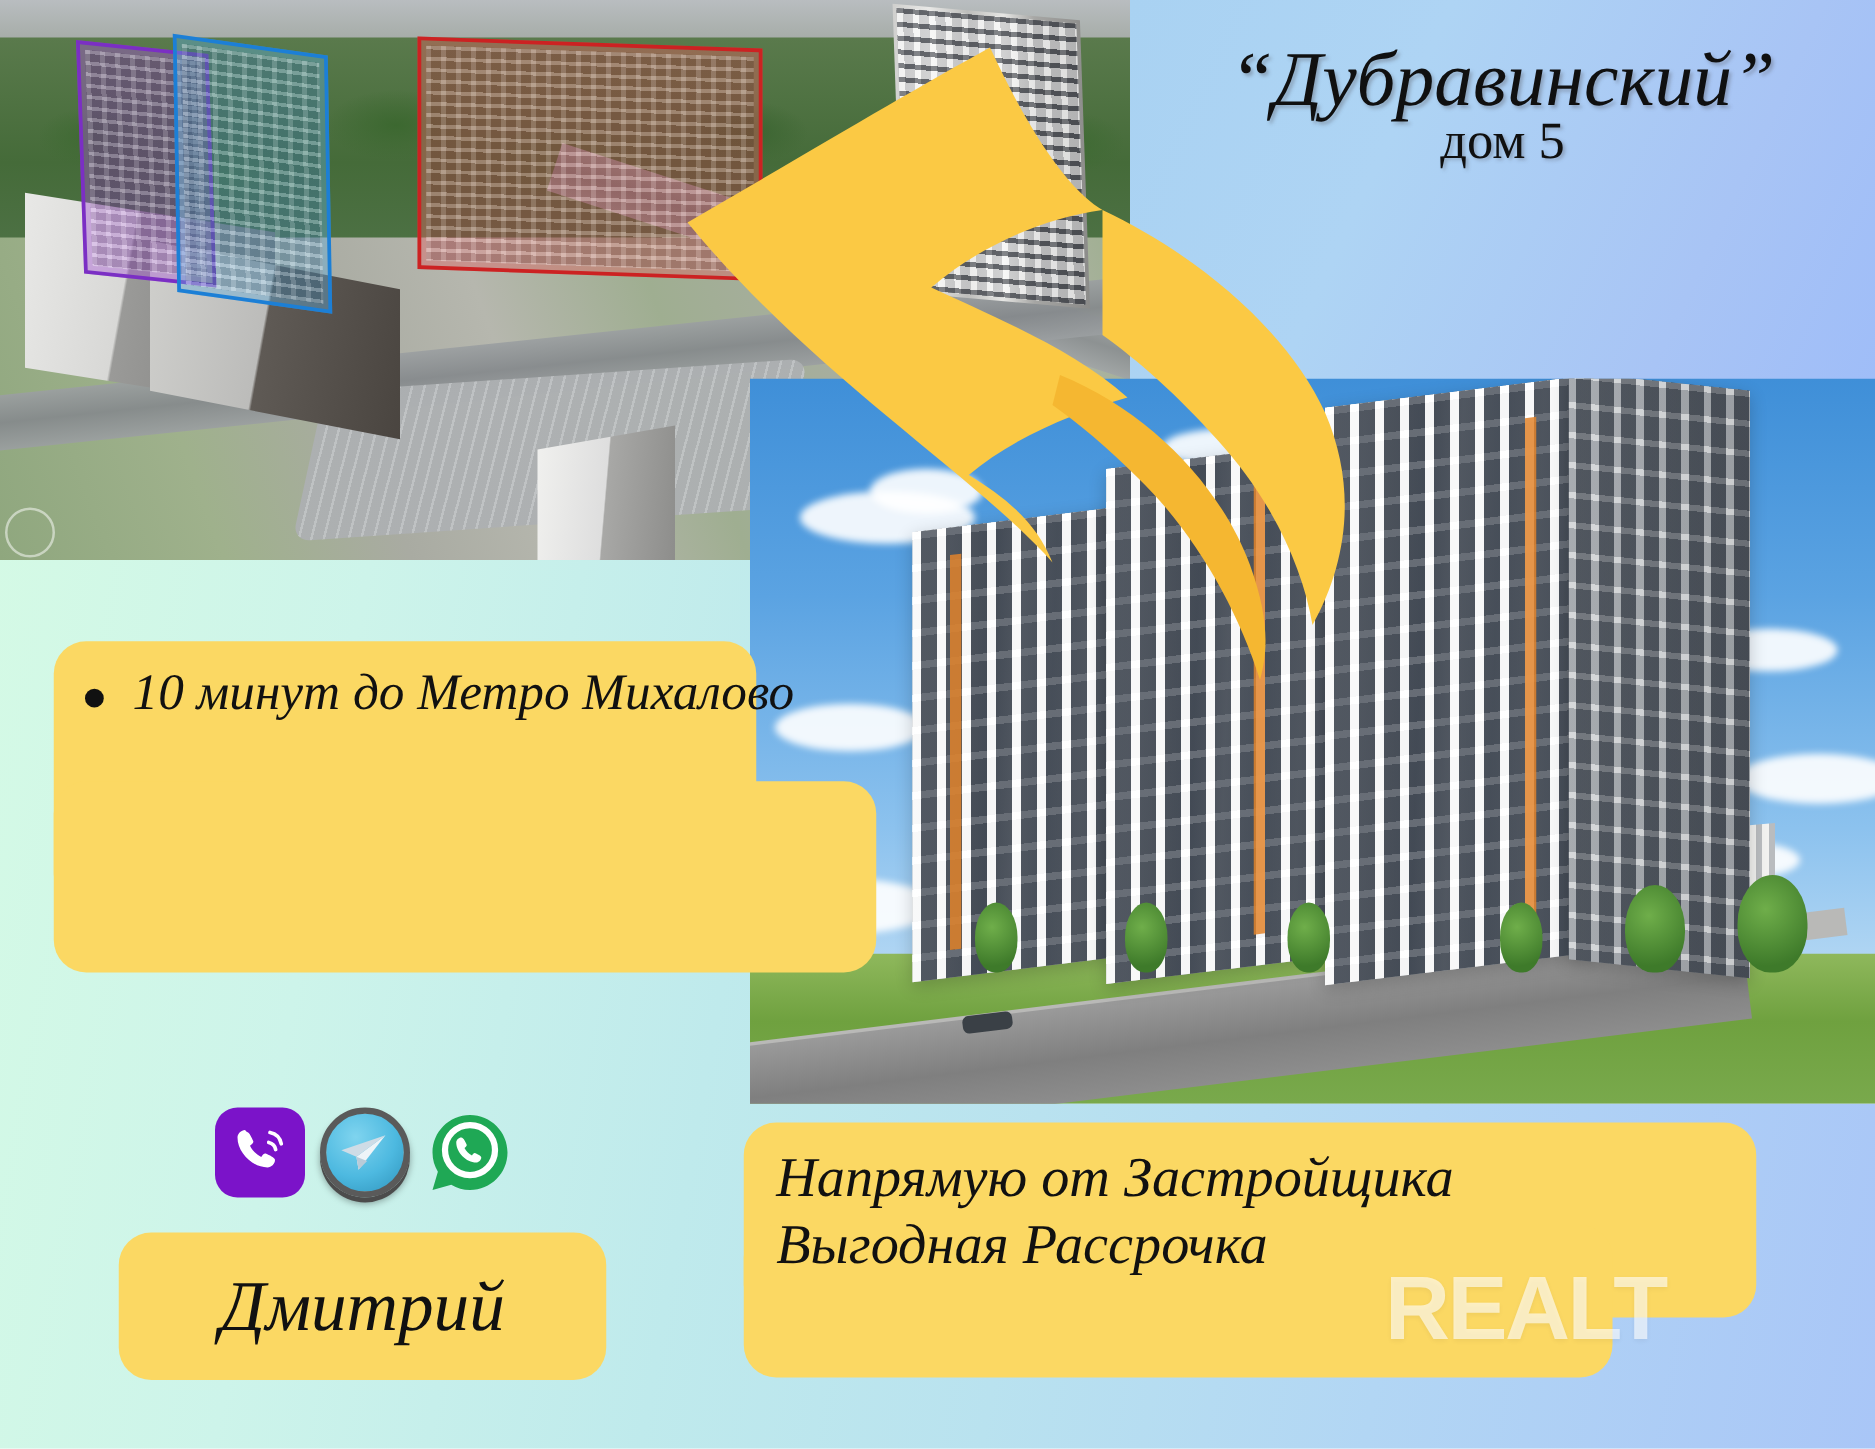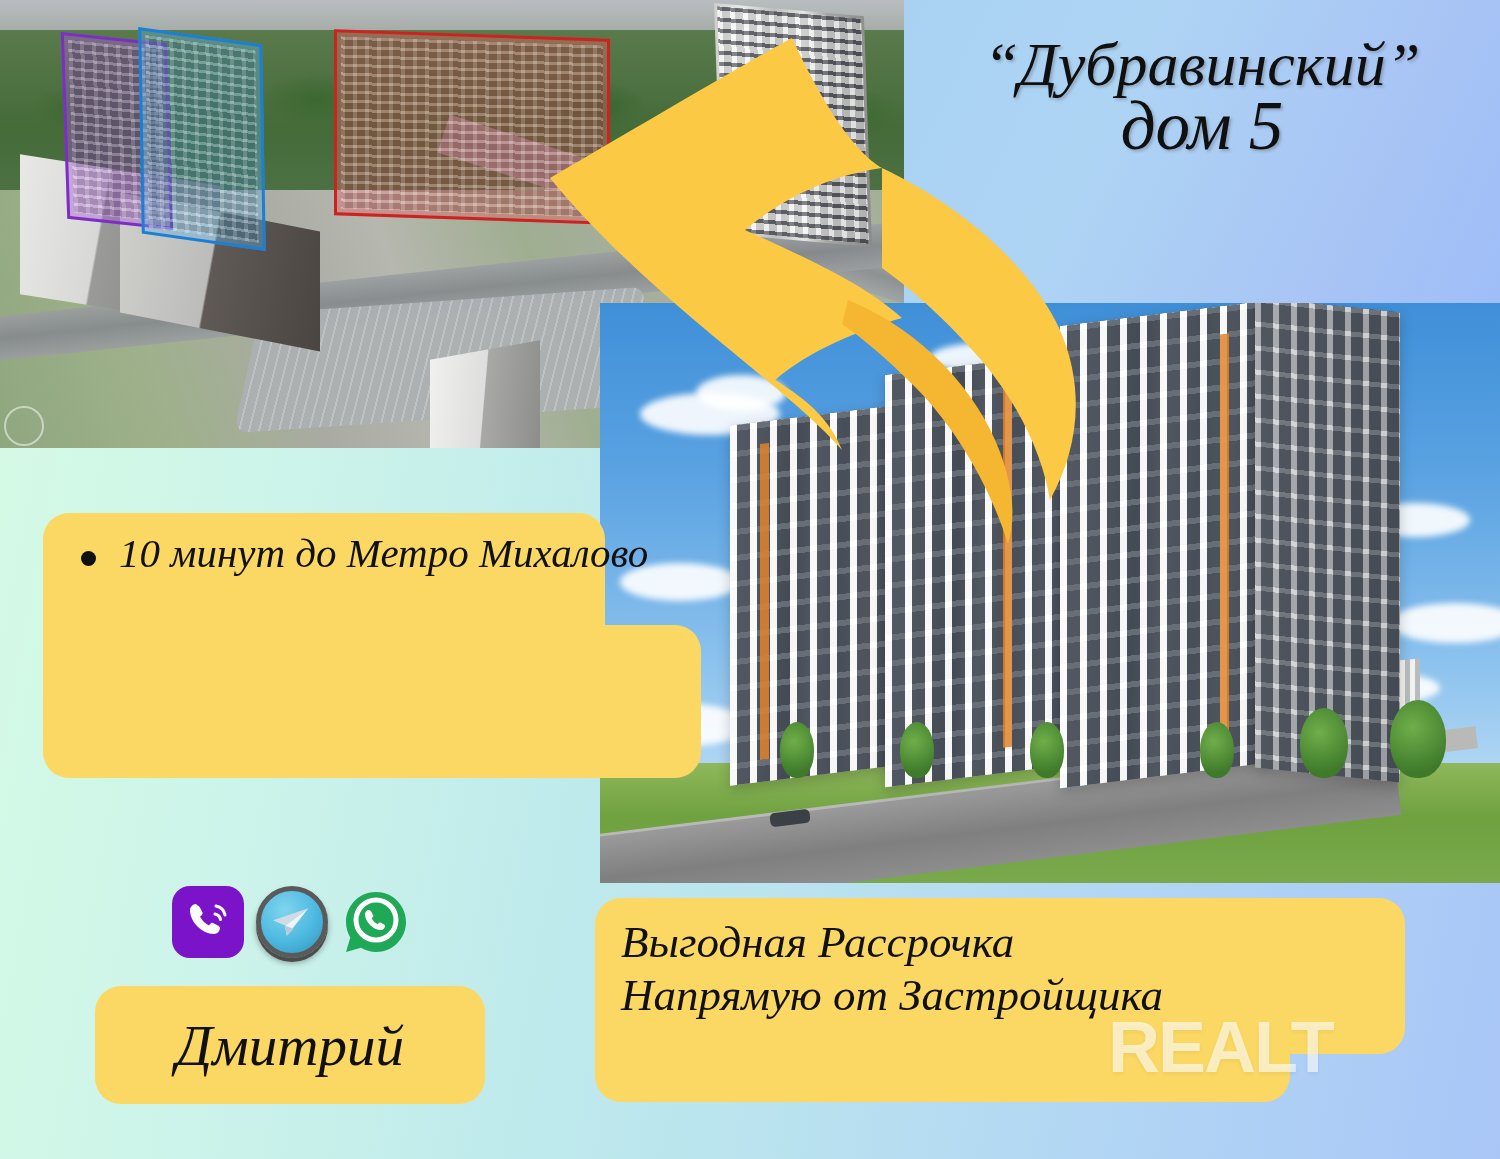--- a/index.html
+++ b/index.html
@@ -19,21 +19,21 @@
     background:linear-gradient(115deg,#a9d2f2 0%,#aed4f4 35%,#a8c4f5 75%,#9fbdf8 100%);
   }
   .title-text{
     position:absolute;left:904px;top:22px;width:596px;
     text-align:center;color:#101010;line-height:0.98;
     font-family:"Liberation Serif",serif;
     text-shadow:2px 2px 3px rgba(80,80,90,.35);
   }
   .title-l1{font-size:62px;letter-spacing:7px;font-weight:400;}
   .title-l2{font-size:62px;font-style:italic;letter-spacing:0px;margin-top:12px;}
-  .title-l3{font-size:69px;font-style:italic;margin-top:-2px;}
+  .title-l3{font-size:42px;margin-top:-2px;}
 
   
   .aerial{
     position:absolute;left:0;top:0;width:905px;height:448px;overflow:hidden;
     background:#7d8f72;
   }
   .aerial .sky-far{
     position:absolute;left:0;top:0;width:100%;height:60px;
     background:linear-gradient(180deg,#b9bdc0 0%,#a3aaa4 60%,#8d9a86 100%);
   }
@@ -189,21 +189,21 @@
   
   .ybox{position:absolute;background:#fbd863;border-radius:26px;}
   .features-top{left:43px;top:513px;width:562px;height:212px;}
   .features-bot{left:43px;top:625px;width:658px;height:153px;}
   .features-text{
     position:absolute;left:54px;top:531px;width:660px;
     color:#111;font-size:41px;line-height:1.12;font-style:italic;
     font-family:"Liberation Serif",serif;
   }
   .features-text ul{margin:0;padding:0 0 0 52px;list-style:none;}
-  .features-text li{position:relative;margin:0 0 2px 13px;}
+  .features-text li{position:relative;margin:0 0 2px 0;}
   .features-text li::before{
     content:"";position:absolute;left:-38px;top:.48em;
     width:15px;height:15px;border-radius:50%;background:#111;
   }
 
   .offer-top{left:595px;top:898px;width:810px;height:156px;}
   .offer-bot{left:595px;top:980px;width:695px;height:122px;}
   .offer-text{
     position:absolute;left:621px;top:916px;width:800px;
     color:#111;font-size:45px;line-height:1.18;font-style:italic;
@@ -354,22 +354,22 @@
   <div class="ybox features-bot"></div>
   <div class="features-text">
     <ul>
       <li>10 минут до Метро Михалово</li>
     </ul>
   </div>
 
   <div class="ybox offer-top"></div>
   <div class="ybox offer-bot"></div>
   <div class="offer-text">
+    <div>Напрямую от Застройщика</div>
     <div>Выгодная Рассрочка</div>
-    <div>Напрямую от Застройщика</div>
   </div>
 
   <div class="socials">
     <div class="ic ic-viber">
       <svg viewBox="0 0 72 72">
         <path fill="#fff" d="M24 18c-3 0-6 3-6 6 0 12 12 24 24 24 3 0 6-3 6-6 0-2-5-4-7-5-1.5-.8-3 1-4 2.5-4-2-7-5-9-9 1.5-1 3.3-2.5 2.5-4-1-2-3-7-5-7z"></path>
         <path fill="none" stroke="#fff" stroke-width="3" stroke-linecap="round" d="M44 20c5 1 8 4 9 9"></path>
         <path fill="none" stroke="#fff" stroke-width="3" stroke-linecap="round" d="M43 28c3 .7 5 2.6 5.5 5.6"></path>
       </svg>
     </div>

